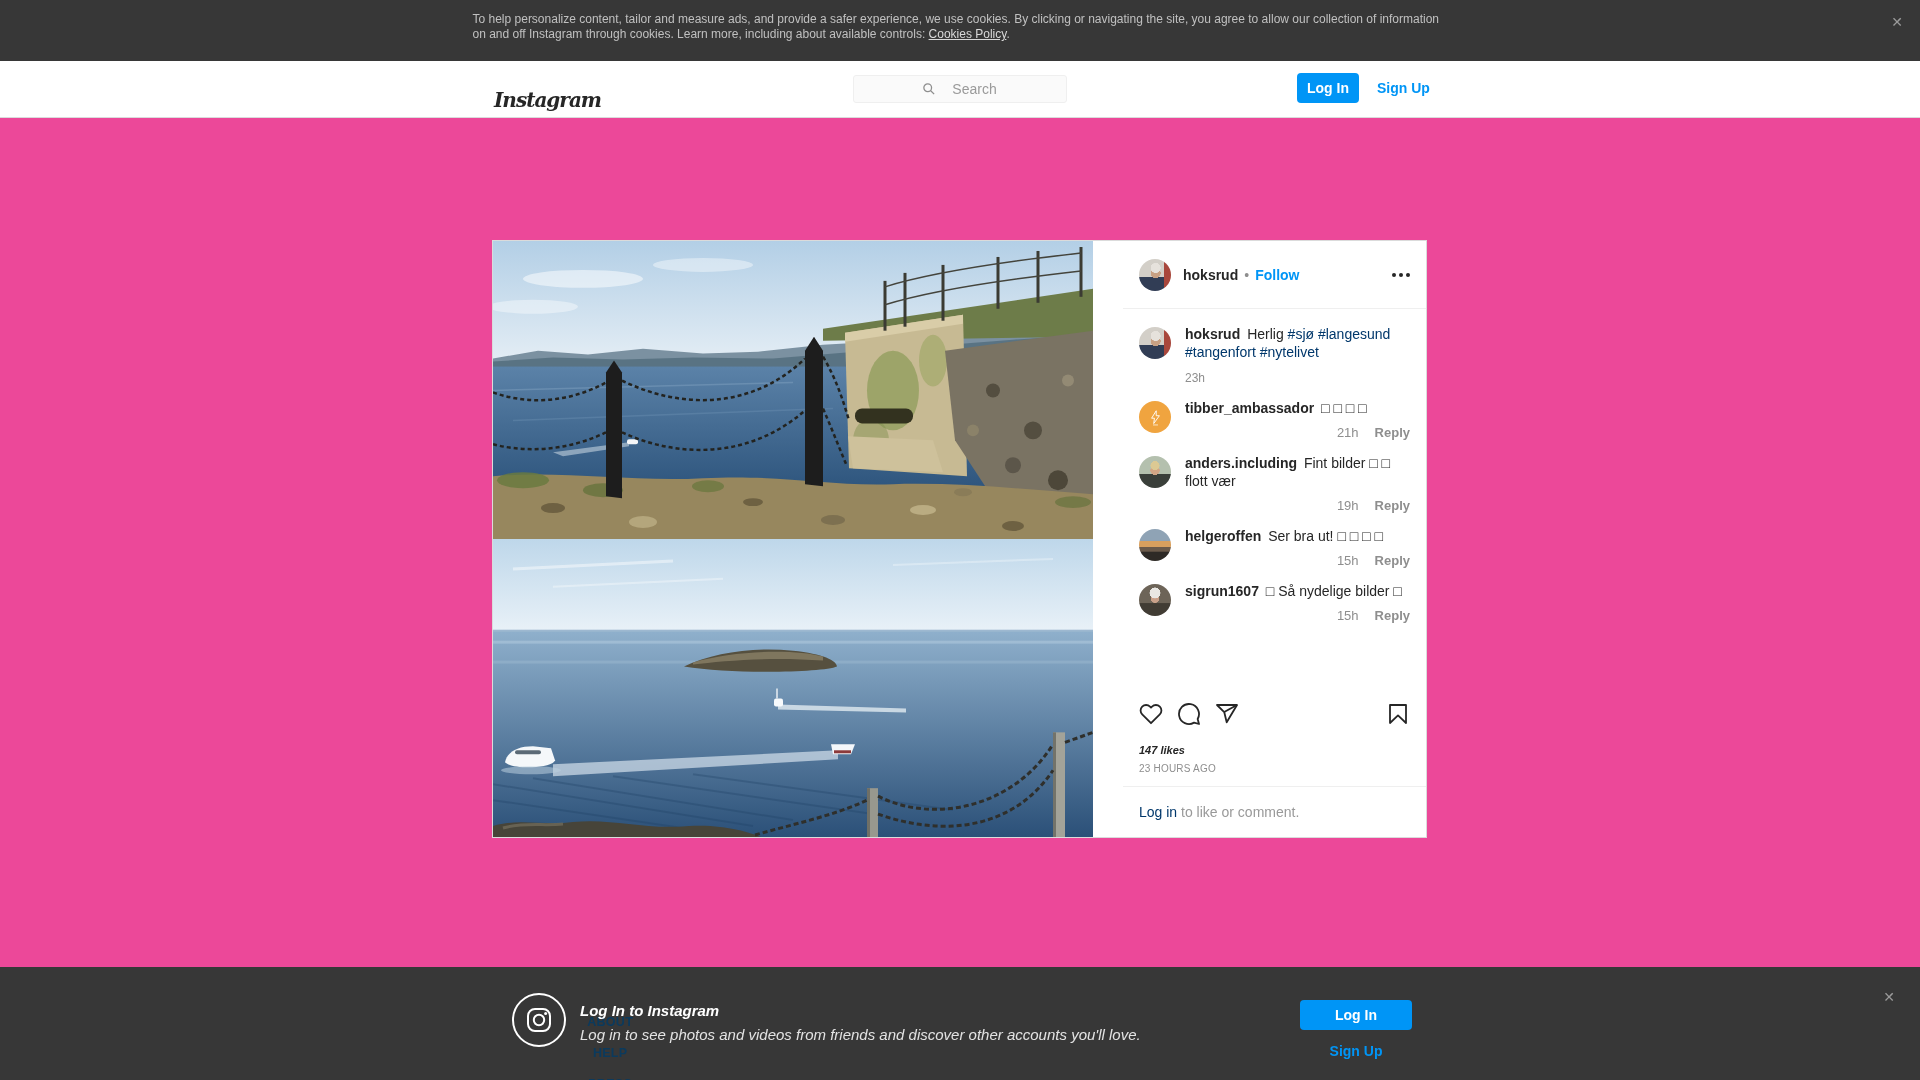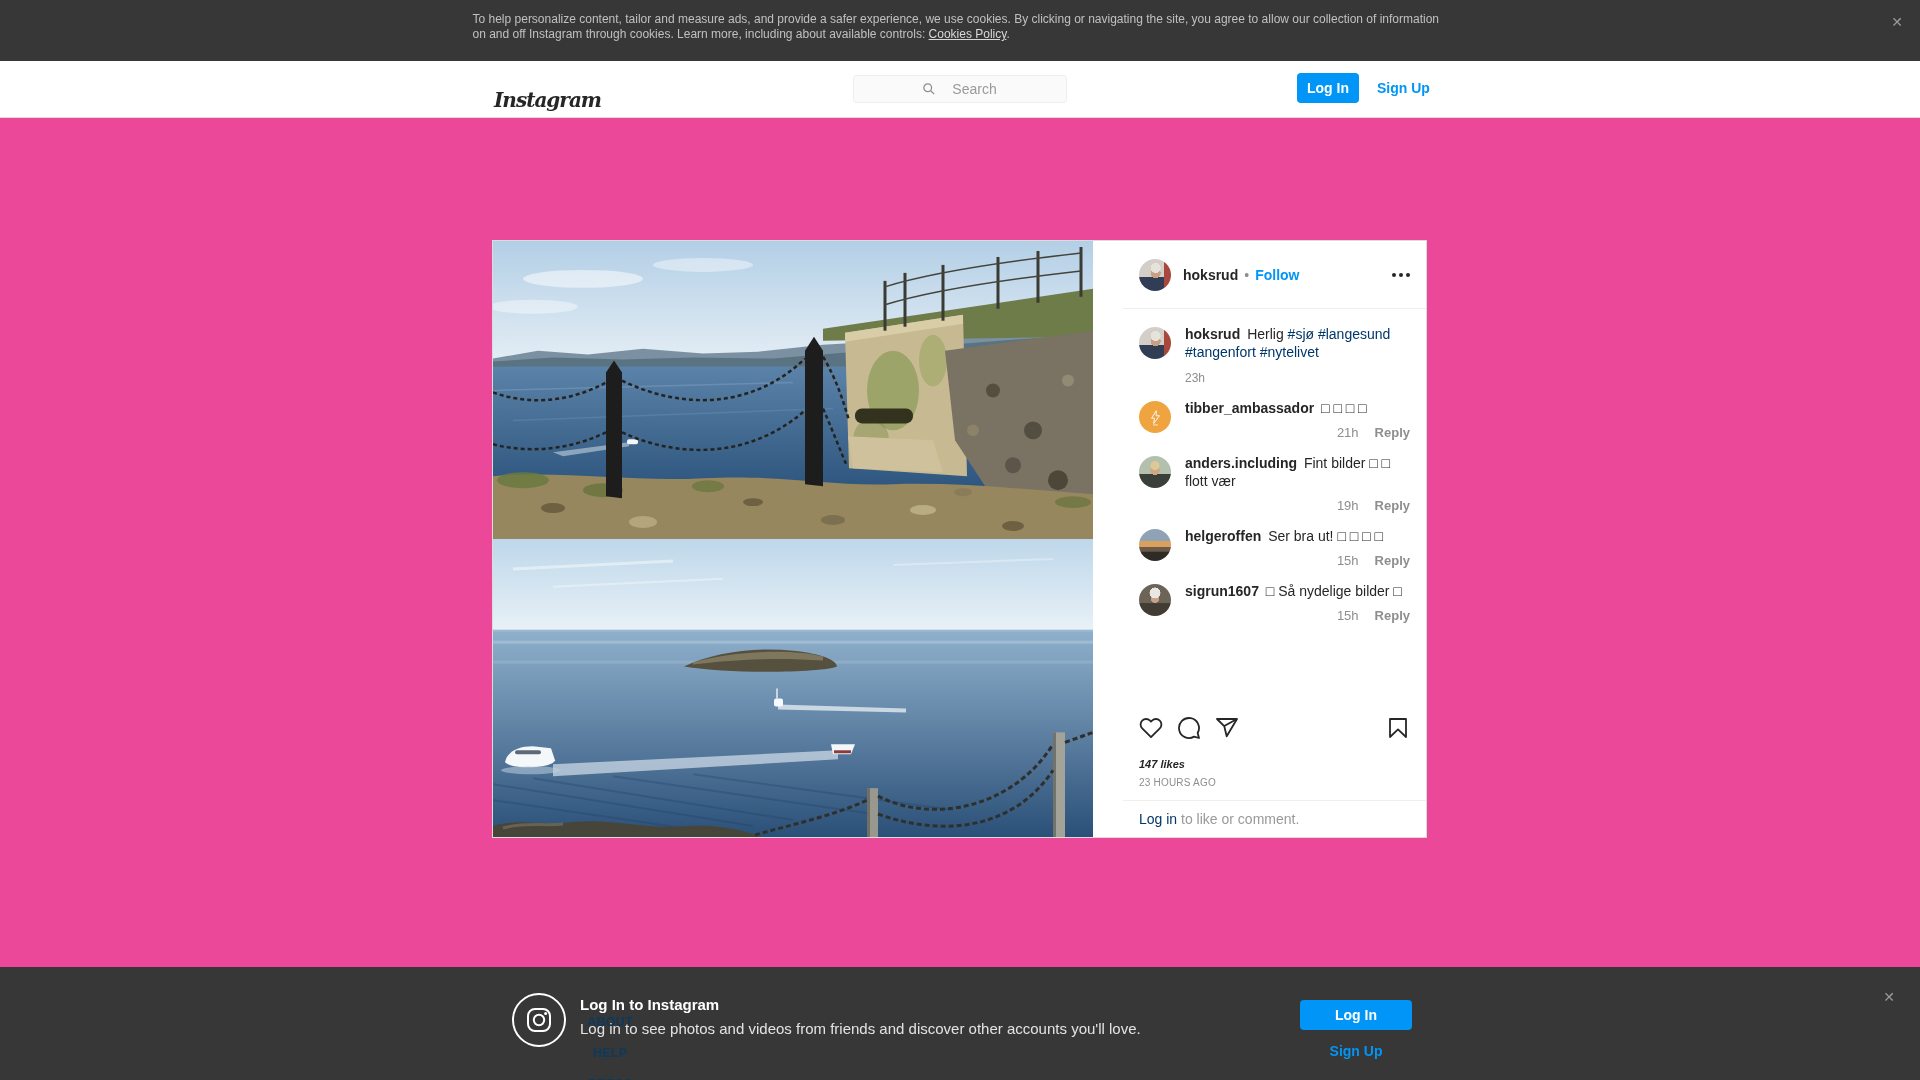--- a/index.html
+++ b/index.html
@@ -61,30 +61,30 @@
   .c-meta { margin-top:8px; font-size:13px; color:#8e8e8e; display:flex; gap:16px;justify-content:flex-end; }
   .c-meta .reply { font-weight:600; cursor:pointer; }
   .cap-time { margin-top:10px; font-size:12px; color:#8e8e8e; }
 
   .p-actions { padding:10px 16px 0; flex:none; }
   .icon-row { display:flex; align-items:center; gap:14px; }
   .icon-btn { cursor:pointer; display:flex; padding:2px 0; }
   .icon-btn.bookmark { margin-left:auto; }
   .likes { font-size:11px; font-weight:700; margin-top:16px; cursor:pointer;font-style:italic; }
   .posted { font-size:10px; letter-spacing:.2px; color:#8e8e8e; margin-top:7px; margin-bottom:12px; }
-  .p-login { flex:none; border-top:1px solid #efefef; padding:10px 16px; font-size:14px; color:#999; }
+  .p-login { flex:none; border-top:1px solid #efefef; padding:17px 16px; font-size:14px; color:#999; }
   .p-login .loginlink { color:#00376b; cursor:pointer; }
 
   
   .footer { position:absolute; top:967px; left:0; width:1920px; height:113px; background:#373737; }
   .f-links { position:absolute; left:455px; top:48px; display:flex; align-items:center; gap:17px; white-space:nowrap;flex-direction:column; }
   .f-link { font-size:12.5px; font-weight:700; color:#0b3a5d; letter-spacing:.3px; cursor:pointer; }
   .f-copy { margin-left:68px; font-size:12.5px; font-weight:700; color:#7a7a7a; letter-spacing:.3px; }
   .f-circle { position:absolute; left:512px; top:26px; width:54px; height:54px; border:2px solid #fff; border-radius:50%; display:flex; align-items:center; justify-content:center; background:transparent; }
-  .f-wall-text { position:absolute; left:580px; top:29px; }
+  .f-wall-text { position:absolute; left:580px; top:35px;font-style:italic; }
   .f-wall-title { font-size:15px; font-weight:700; color:#fff; }
   .f-wall-sub { margin-top:7px; font-size:15px; color:#e3e3e3; }
   .f-login-btn { position:absolute; left:1300px; top:33px; width:112px; height:30px; background:#0095f6; color:#fff; border:none; border-radius:4px; font-size:14px; font-weight:700; cursor:pointer; font-family:inherit; }
   .f-signup { position:absolute; left:1300px; top:76px; width:112px; text-align:center; color:#0095f6; font-size:14px; font-weight:700; cursor:pointer; }
   .f-close { position:absolute; top:22px; right:25px; color:#9b9b9b; font-size:14px; cursor:pointer; }
 </style>
 </head>
 <body>
 
 <div class="page">

